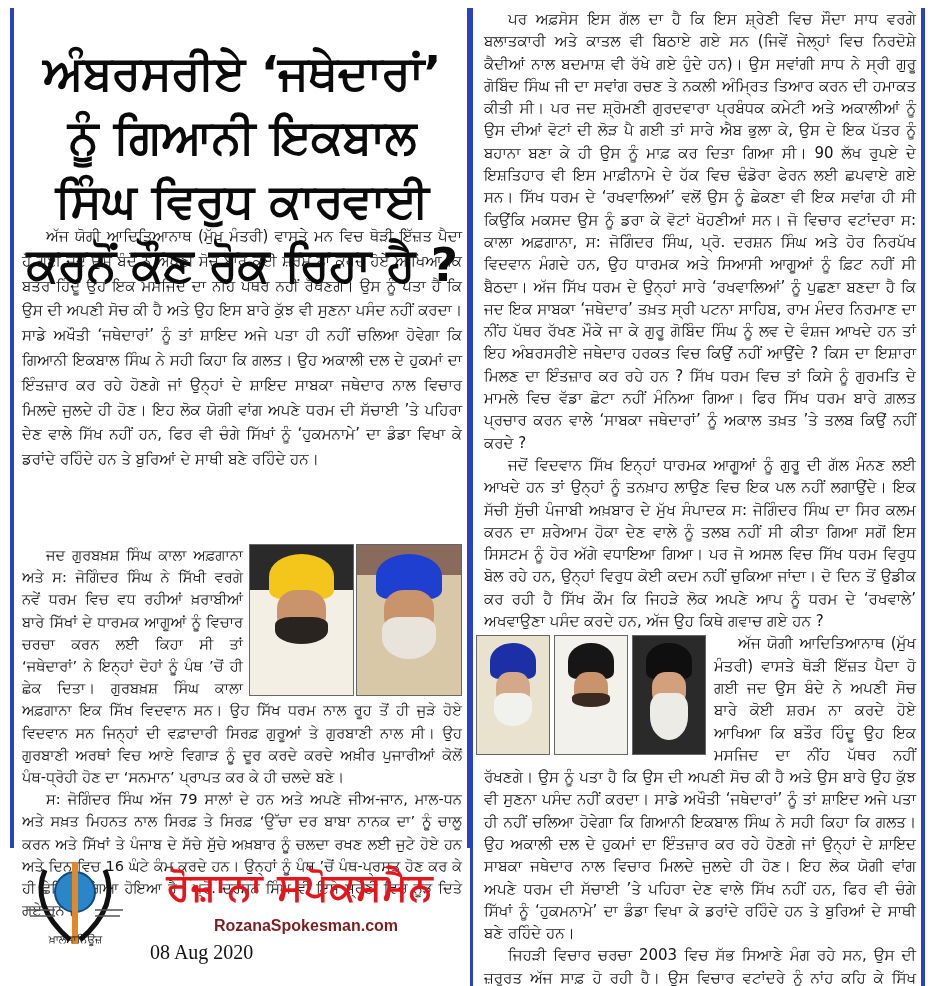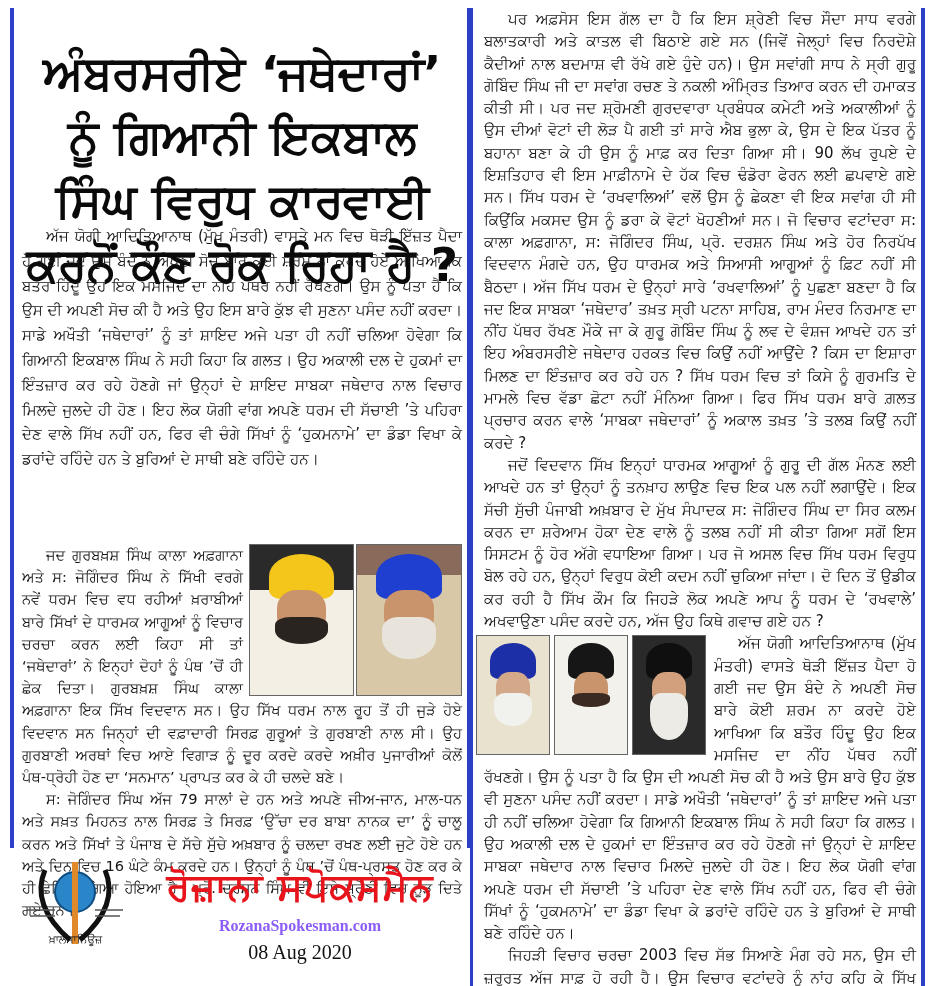--- a/index.html
+++ b/index.html
@@ -27,23 +27,23 @@
 
   .right-text { position:absolute; left:484px; top:8px; width:432px; font-size:15px; line-height:22.3px; }
   .photo-trio { float:left; display:flex; gap:4px; margin:3px 8px 0 -8px; }
   .photo-trio .photo { width:72px; height:118px; }
 
   .logo-area { position:absolute; left:0; top:855px; width:470px; height:131px; }
   .khalsa-logo { position:absolute; left:25px; top:5px; width:100px; height:90px; }
   .khalsa-label { position:absolute; left:28px; top:78px; width:95px; font-size:11px; display:flex; justify-content:center; }
   .paper-name { position:absolute; left:150px; top:10px; width:300px; text-align:center; color:#e8141b;
                 font-family:"DejaVu Sans", sans-serif; font-weight:bold; font-size:38px; letter-spacing:1px; }
-  .paper-url { position:absolute; left:150px; top:62px; width:300px; text-align:center; color:#8b5cf6;
-               font-family:Liberation Serif, serif; font-weight:bold; font-size:16px; }
-  .paper-date { position:absolute; left:150px; top:86px; width:300px; text-align:center; color:#111;
+  .paper-url { position:absolute; left:156px; top:62px; width:300px; text-align:center; color:#7f1d1d;
+               font-family:Liberation Sans, sans-serif; font-weight:bold; font-size:16px; }
+  .paper-date { position:absolute; left:150px; top:86px; width:300px; color:#111;
                 font-family:"Liberation Serif", serif; font-size:20px; }
 </style>
 </head>
 <body>
 
 <div class="col-left-bar"></div>
 <div class="col-mid-bar"></div>
 <div class="col-right-edge-bar"></div>
 <div class="col-right-bar"></div>
 

